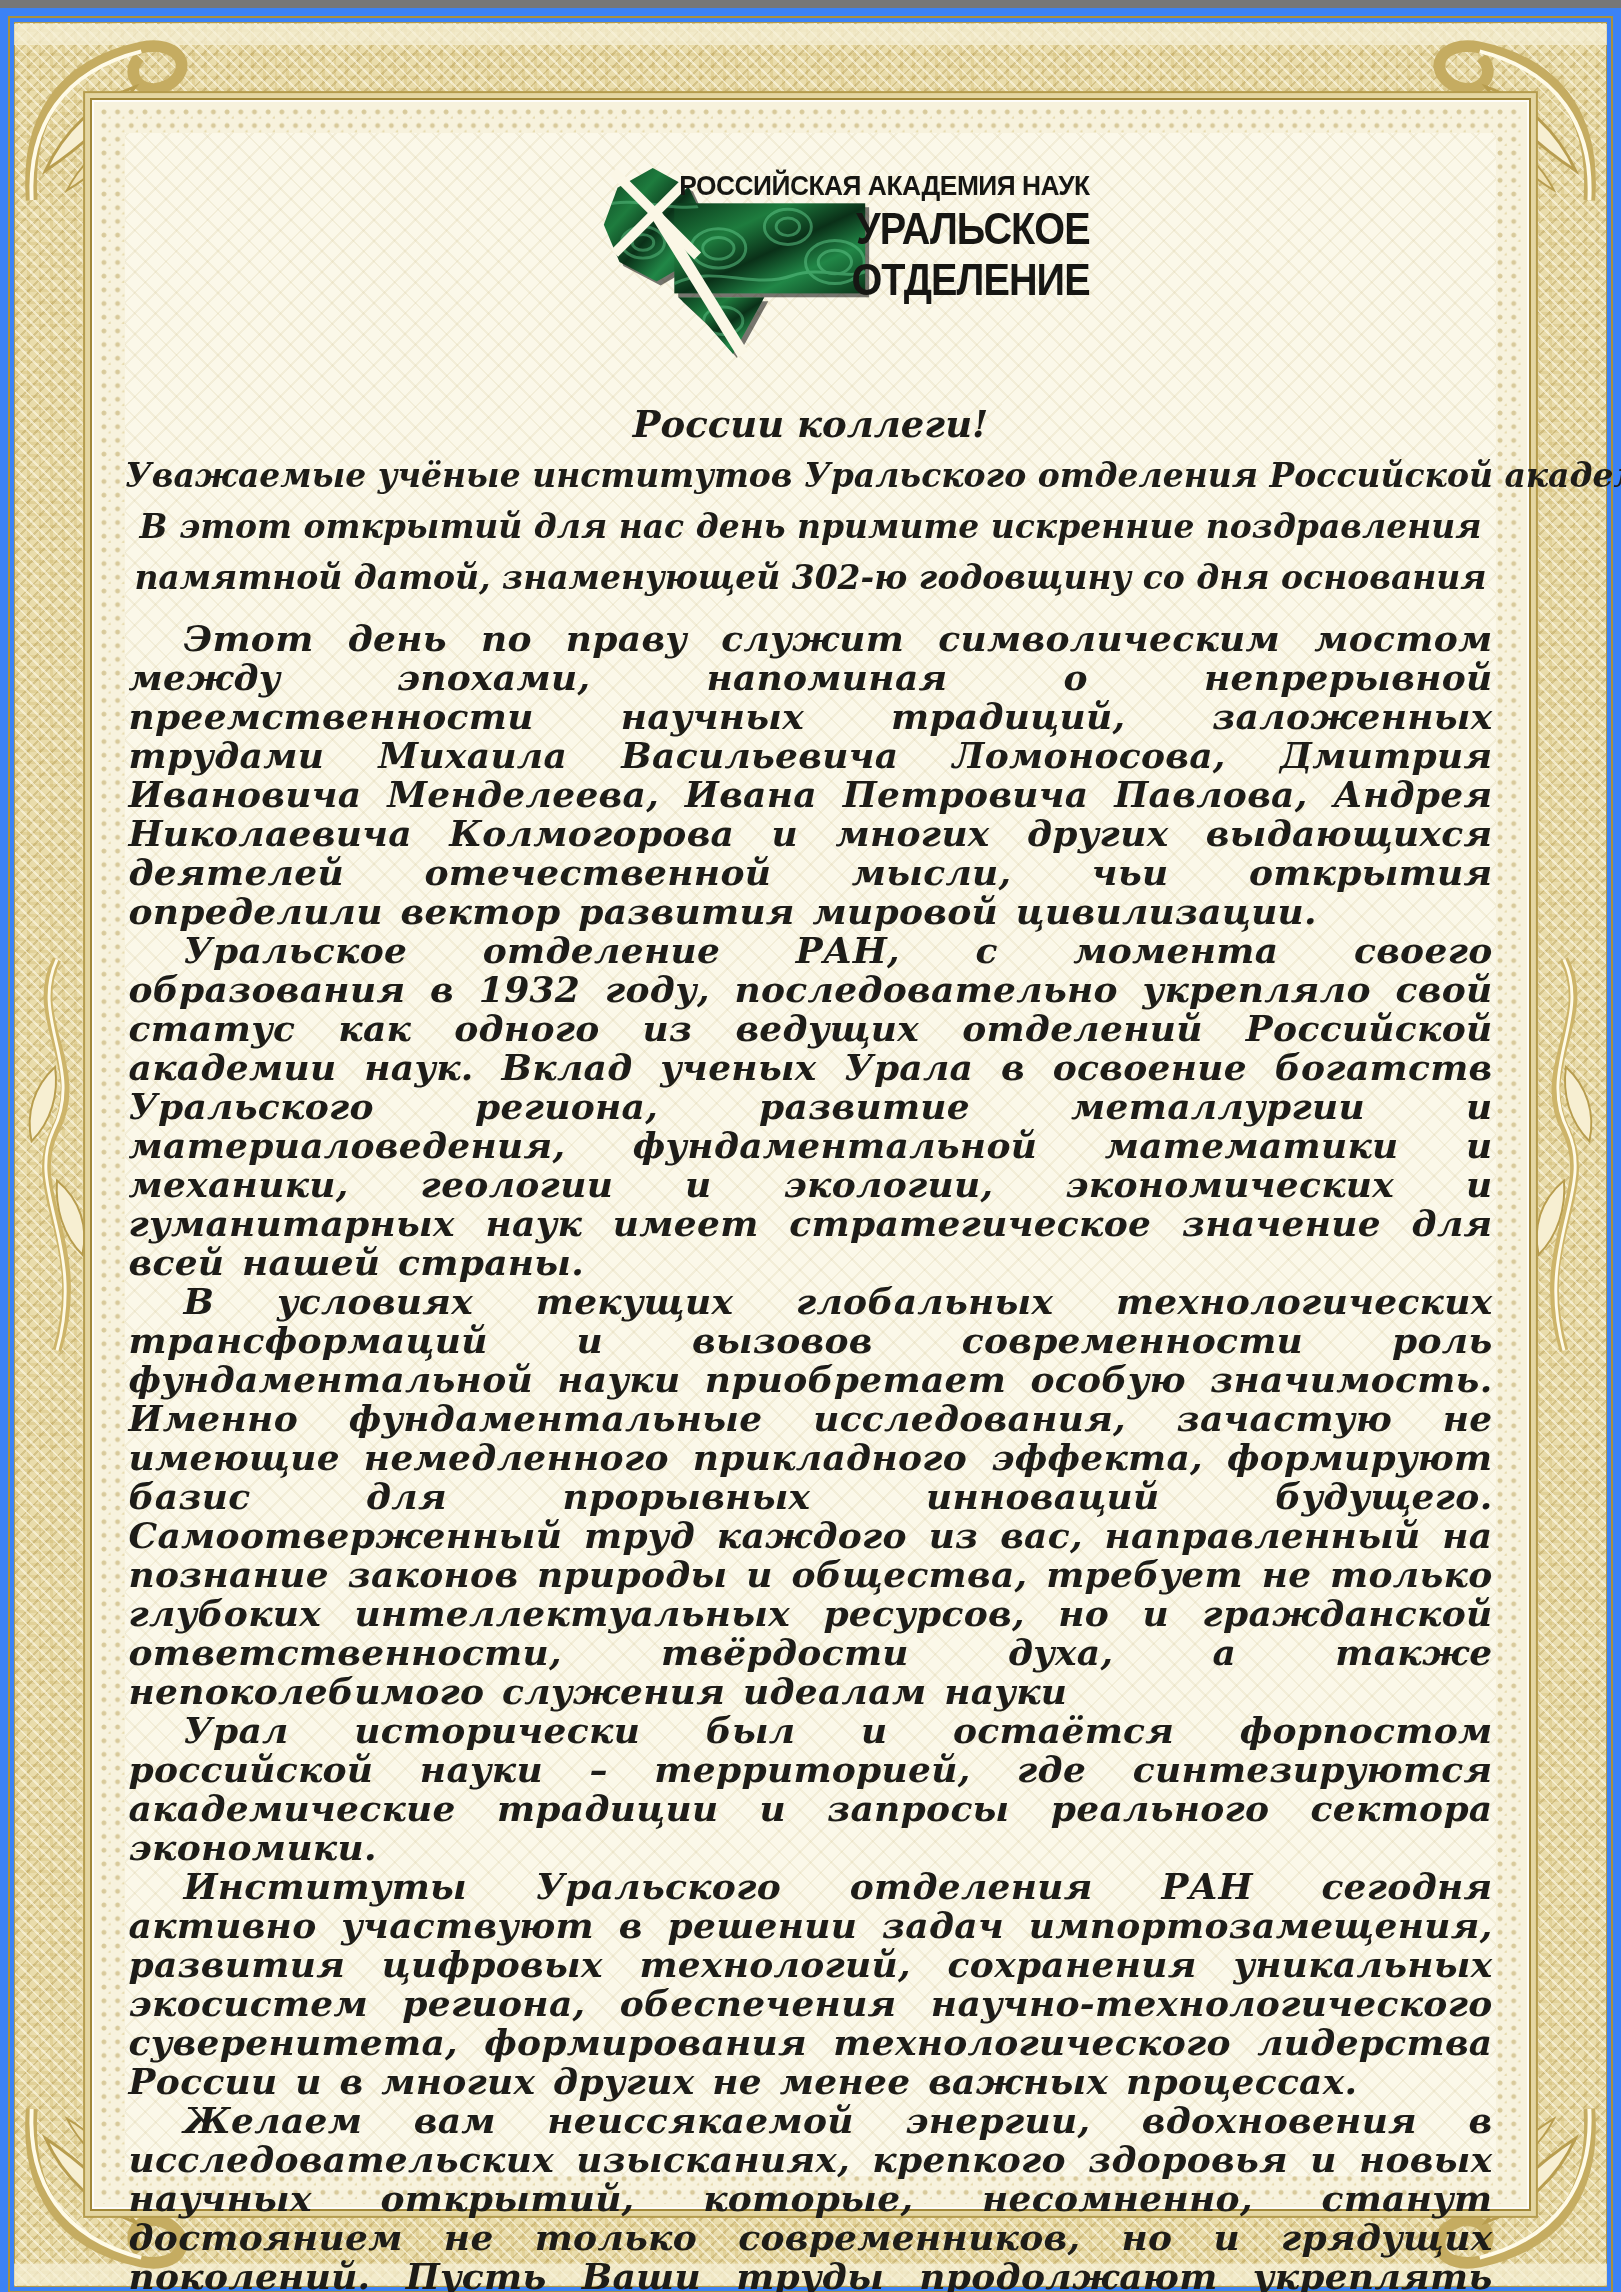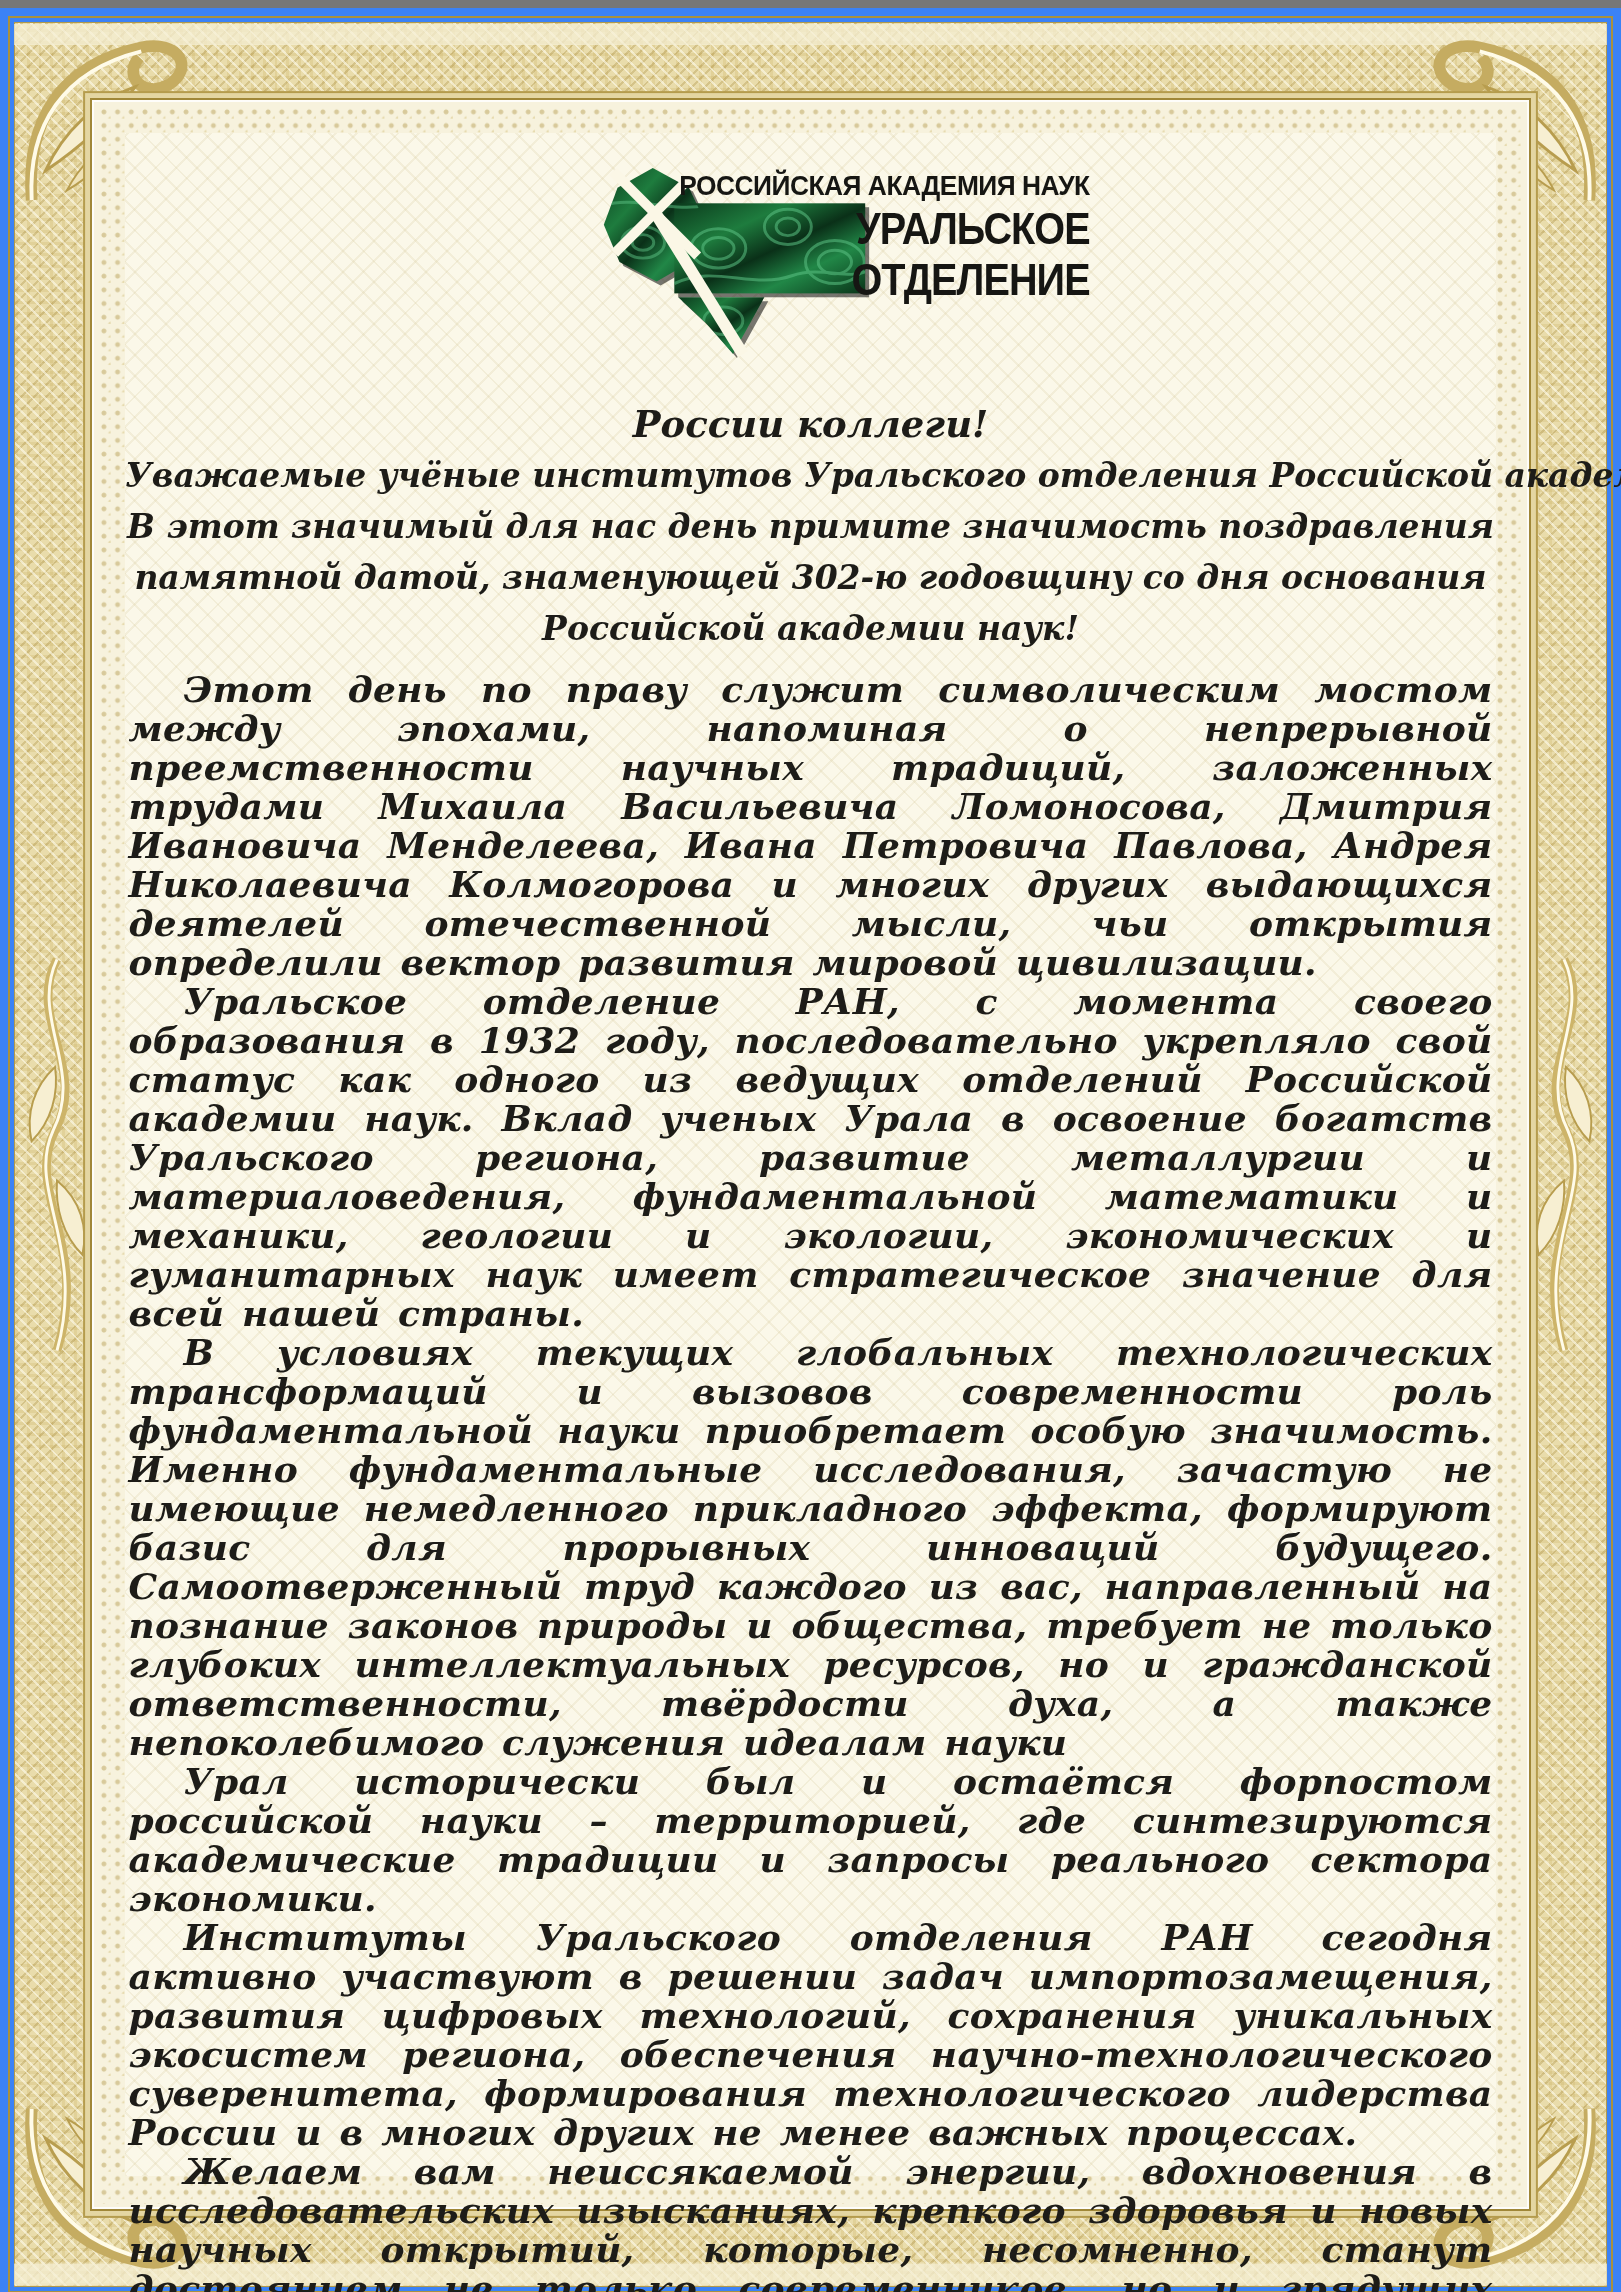--- a/index.html
+++ b/index.html
@@ -186,23 +186,22 @@
         <line x1="62" y1="50" x2="150" y2="192" stroke="#fbf7e6" stroke-width="12"></line>
       </svg>
       <div class="logo-text logo-line1">РОССИЙСКАЯ АКАДЕМИЯ НАУК</div>
       <div class="logo-text logo-line2">УРАЛЬСКОЕ</div>
       <div class="logo-text logo-line3">ОТДЕЛЕНИЕ</div>
     </div>
 
     <div class="greeting script">
       <div class="g-line first">России коллеги!</div>
       <div class="g-line">Уважаемые учёные институтов Уральского отделения Российской академии наук!</div>
-      <div class="g-line">В этот значимый для нас день примите значимость поздравления</div>
+      <div class="g-line">В этот открытий для нас день примите искренние поздравления</div>
       <div class="g-line">памятной датой, знаменующей 302-ю годовщину со дня основания</div>
-      <div class="g-line">Российской академии наук!</div>
     </div>
 
     <div class="body-text script">
       <p>Этот день по праву служит символическим мостом между эпохами, напоминая о непрерывной преемственности научных традиций, заложенных трудами Михаила Васильевича Ломоносова, Дмитрия Ивановича Менделеева, Ивана Петровича Павлова, Андрея Николаевича Колмогорова и многих других выдающихся деятелей отечественной мысли, чьи открытия определили вектор развития мировой цивилизации.</p>
       <p>Уральское отделение РАН, с момента своего образования в 1932 году, последовательно укрепляло свой статус как одного из ведущих отделений Российской академии наук. Вклад ученых Урала в освоение богатств Уральского региона, развитие металлургии и материаловедения, фундаментальной математики и механики, геологии и экологии, экономических и гуманитарных наук имеет стратегическое значение для всей нашей страны.</p>
       <p>В условиях текущих глобальных технологических трансформаций и вызовов современности роль фундаментальной науки приобретает особую значимость. Именно фундаментальные исследования, зачастую не имеющие немедленного прикладного эффекта, формируют базис для прорывных инноваций будущего. Самоотверженный труд каждого из вас, направленный на познание законов природы и общества, требует не только глубоких интеллектуальных ресурсов, но и гражданской ответственности, твёрдости духа, а также непоколебимого служения идеалам науки</p>
       <p>Урал исторически был и остаётся форпостом российской науки – территорией, где синтезируются академические традиции и запросы реального сектора экономики.</p>
       <p>Институты Уральского отделения РАН сегодня активно участвуют в решении задач импортозамещения, развития цифровых технологий, сохранения уникальных экосистем региона, обеспечения научно-технологического суверенитета, формирования технологического лидерства России и в многих других не менее важных процессах.</p>
       <p>Желаем вам неиссякаемой энергии, вдохновения в исследовательских изысканиях, крепкого здоровья и новых научных открытий, которые, несомненно, станут достоянием не только современников, но и грядущих поколений. Пусть Ваши труды продолжают укреплять авторитет российской науки на мировой арене и служат процветанию нашей многогранной страны.</p>
     </div>

